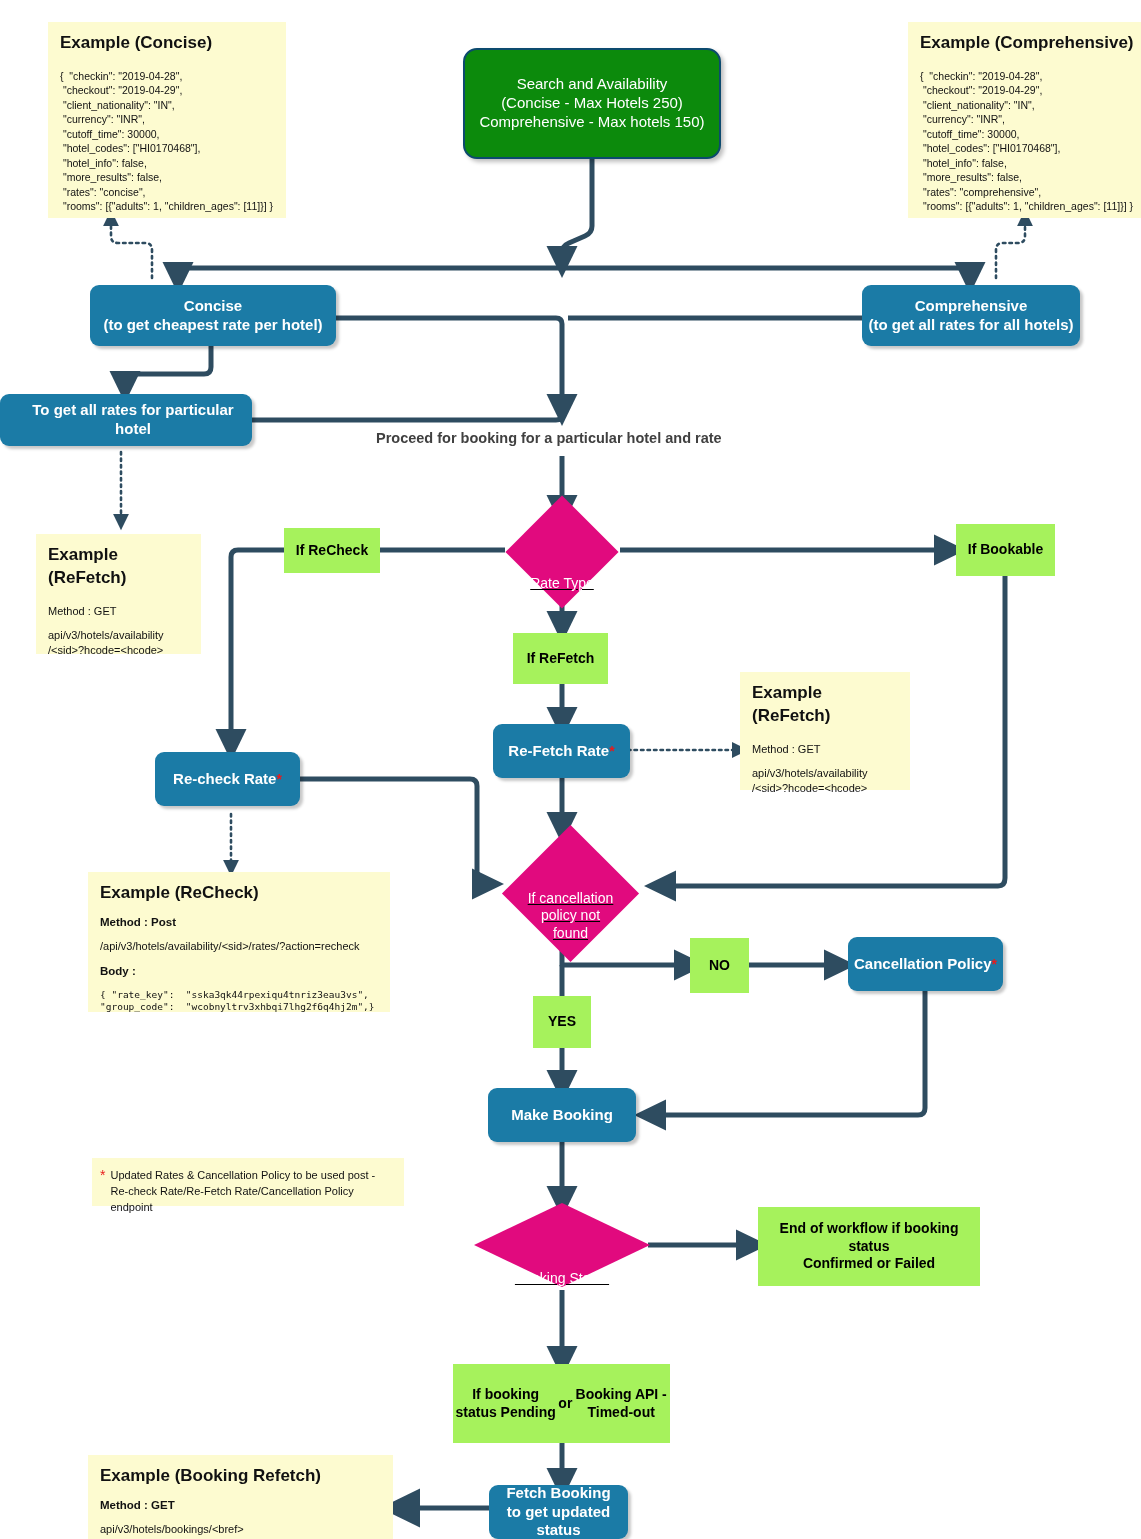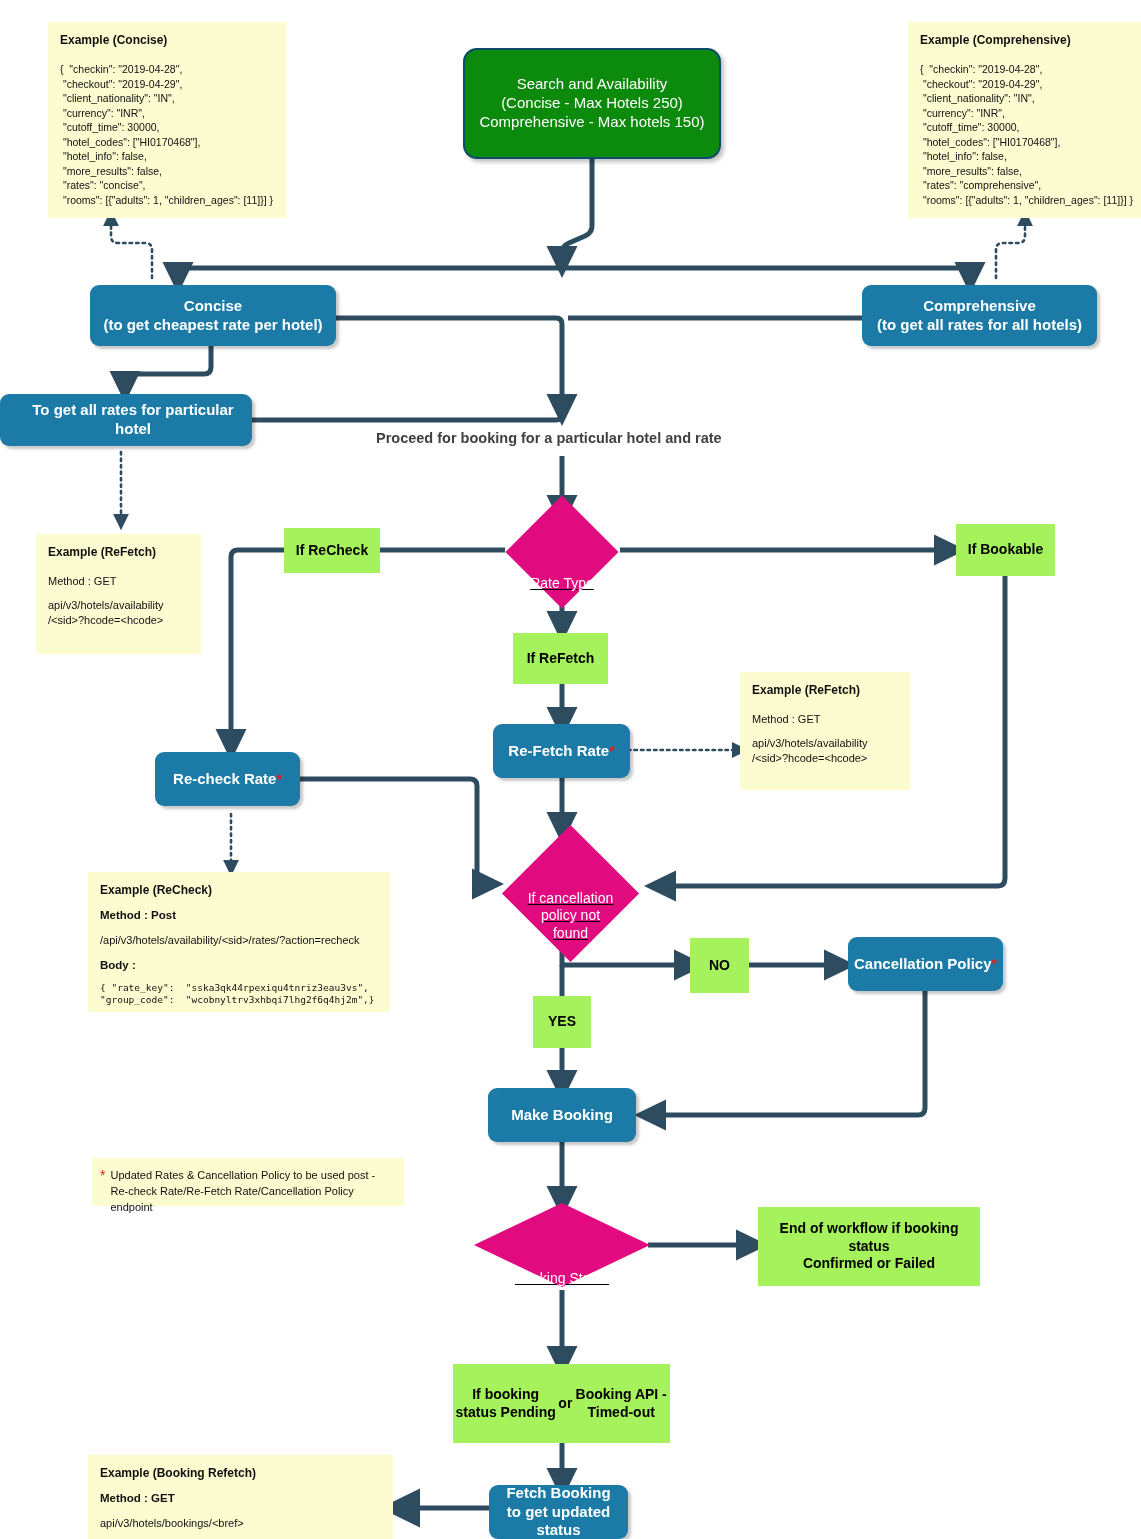--- a/index.html
+++ b/index.html
@@ -89,21 +89,21 @@
     position: absolute;
     box-sizing: border-box;
     background: #fdfbd0;
     color: #111111;
     font-size: 11px;
     padding: 10px 12px;
     line-height: 1.35;
   }
   .note .ntitle {
     font-weight: bold;
-    font-size: 12px;
+    font-size: 17px;
     margin-bottom: 14px;
   }
   .note .nline { white-space: pre; }
   .note .nsub { font-weight: bold; font-size: 11.5px; margin-top: 10px; }
   .note .nplain { margin-top: 9px; }
   .note .mono {
     font-family: "DejaVu Sans Mono", monospace;
     font-size: 9.5px;
     white-space: pre;
     margin-top: 9px;
@@ -285,21 +285,21 @@
     <span>Search and Availability</span>
     <span>(Concise - Max Hotels 250)</span>
     <span>Comprehensive - Max hotels 150)</span>
   </div>
 
   <div class="node blue" style="left:90px; top:285px; width:246px; height:61px; flex-direction:column;">
     <span>Concise</span>
     <span>(to get cheapest rate per hotel)</span>
   </div>
 
-  <div class="node blue" style="left:862px; top:285px; width:235px; height:61px; flex-direction:column;">
+  <div class="node blue" style="left:862px; top:285px; width:218px; height:61px; flex-direction:column;">
     <span>Comprehensive</span>
     <span>(to get all rates for all hotels)</span>
   </div>
 
   <div class="node blue" style="left:0px; top:394px; width:252px; height:52px; justify-content:flex-start; padding-left:14px;">
     <span>To get all rates for particular hotel</span>
   </div>
 
   <div class="plainlabel" style="left:376px; top:430px;">
     <span>Proceed for booking for a particular hotel and rate</span>

